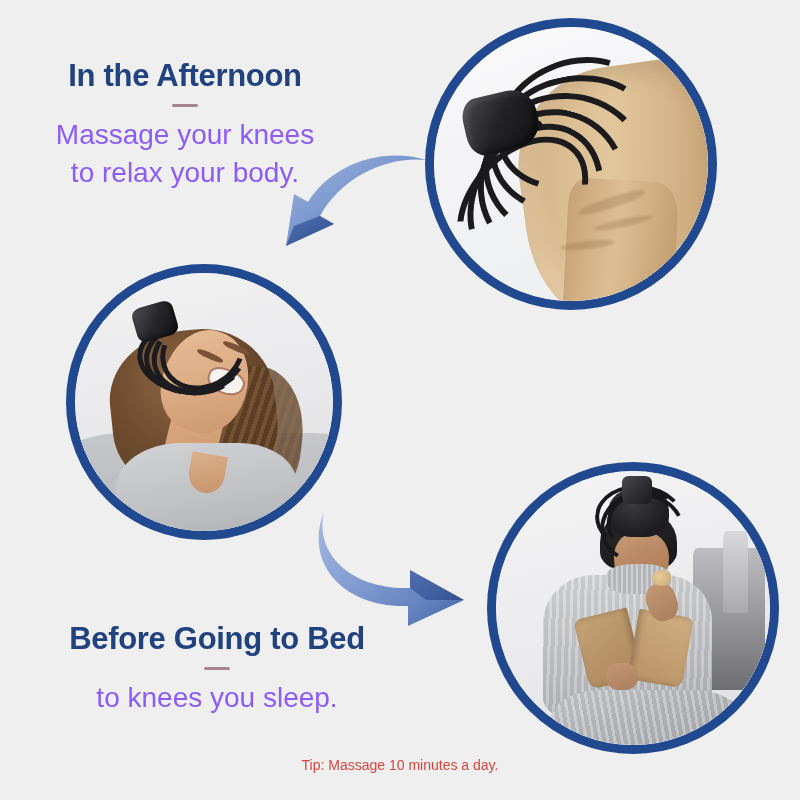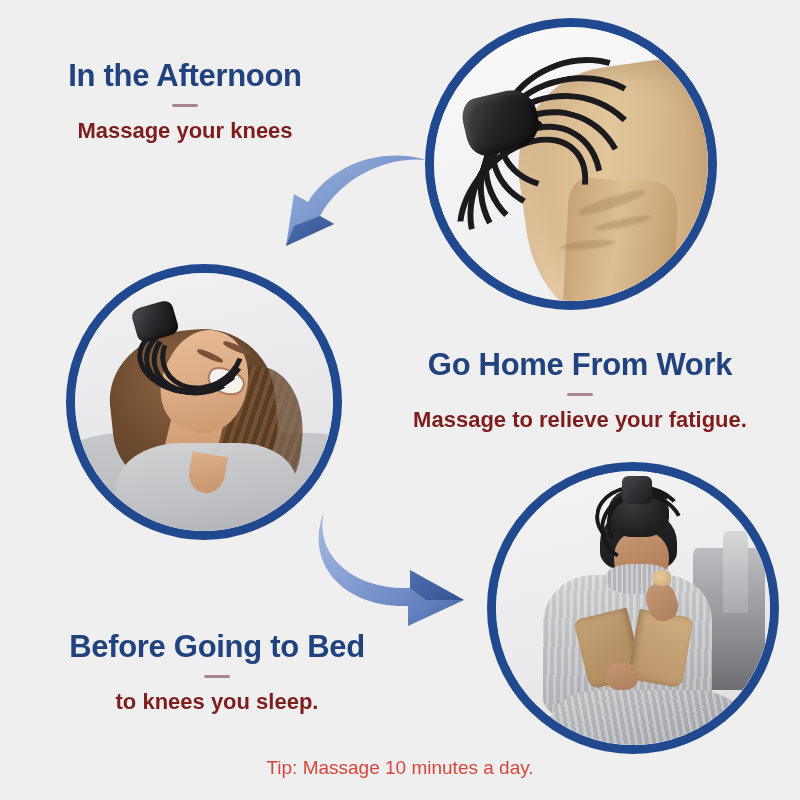--- a/index.html
+++ b/index.html
@@ -36,30 +36,30 @@
   }
   .divider {
     width: 26px;
     height: 3px;
     background: #a8848e;
     border-radius: 2px;
     margin: 11px auto 9px auto;
   }
   .body-text {
     font-family: "Liberation Sans", sans-serif;
-    font-size: 22px;
-    font-weight: bold;
-    color: #7f1d1d;
+    font-size: 28px;
+    font-weight: normal;
+    color: #8b5cf6;
     line-height: 1.35;
     white-space: nowrap;
   }
 
   #block-afternoon { left: 40px;  top: 24px;  width: 290px; margin-top: 35px; }
   #block-work      { left: 400px; top: 348px; width: 360px; }
-  #block-bed       { left: 42px;  top: 622px; width: 350px; margin-top: 8px; }
+  #block-bed       { left: 42px;  top: 622px; width: 350px; }
 
   
   .photo-circle {
     position: absolute;
     border-radius: 50%;
     border: 9px solid #21498f;
     box-sizing: border-box;
     overflow: hidden;
     background: #f4f4f6;
   }
@@ -375,41 +375,37 @@
   #arrow-one { left: 268px; top: 138px; }
   #arrow-two { left: 298px; top: 508px; }
 
   
   #tip-text {
     position: absolute;
     left: 0; top: 757px;
     width: 800px;
     text-align: center;
     font-family: "Liberation Sans", sans-serif;
-    font-size: 19px;
+    font-size: 14px;
     color: #d9453c;
     white-space: nowrap;
   }
 </style>
 </head>
 <body>
 
 <div id="stage">
 
   <div class="block" id="block-afternoon">
     <div class="heading">In the Afternoon</div>
     <div class="divider"></div>
     <div class="body-text">Massage your knees</div>
+    <div class="body-text">to relax your body.</div>
   </div>
 
-  <div class="block" id="block-work">
-    <div class="heading">Go Home From Work</div>
-    <div class="divider"></div>
-    <div class="body-text">Massage to relieve your fatigue.</div>
-  </div>
 
   <div class="block" id="block-bed">
     <div class="heading">Before Going to Bed</div>
     <div class="divider"></div>
     <div class="body-text">to knees you sleep.</div>
   </div>
 
   <div class="photo-circle" id="circle-knee">
     <div class="photo-inner">
       <div class="knee-bg"></div>

